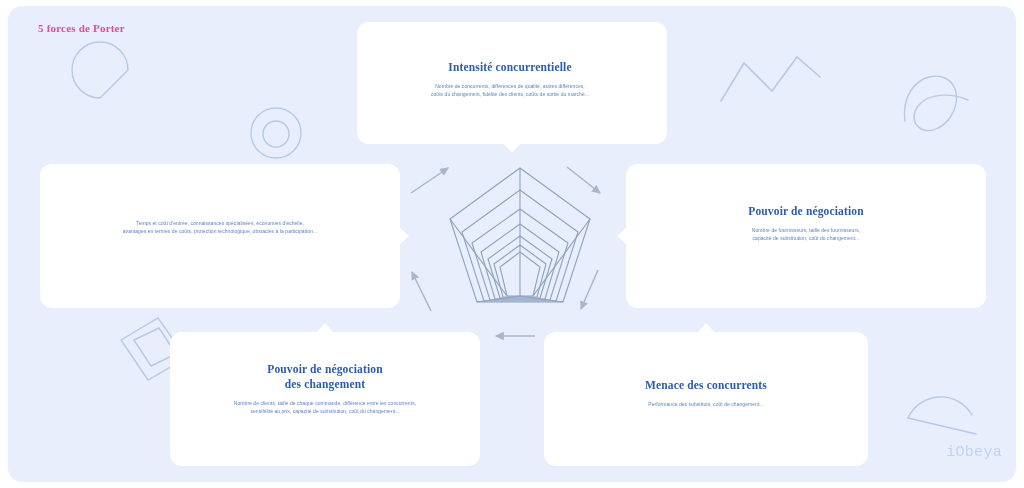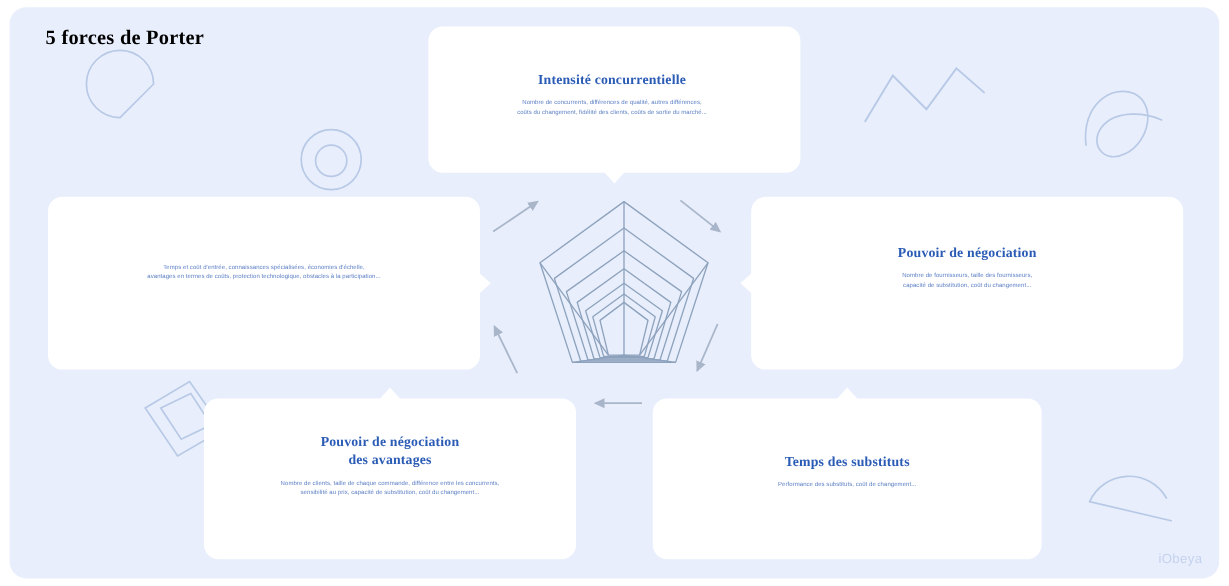--- a/index.html
+++ b/index.html
@@ -34,32 +34,32 @@
     height: 476px;
     pointer-events: none;
   }
   
   .board-title {
     position: absolute;
     left: 38px;
     top: 22px;
     font-family: "Liberation Serif", serif;
     font-weight: bold;
-    font-size: 17px;
+    font-size: 11px;
     letter-spacing: .2px;
-    color: #000000;
+    color: #ec4899;
     white-space: nowrap;
   }
   
   .watermark {
     position: absolute;
     right: 22px;
-    bottom: 16px;
-    font-family: Liberation Sans, sans-serif;
-    font-size: 11px;
+    bottom: 27px;
+    font-family: Liberation Mono, monospace;
+    font-size: 15px;
     color: #c4d2ef;
     letter-spacing: .3px;
   }
   
   .card {
     position: absolute;
     background: #ffffff;
     border-radius: 12px;
     box-sizing: border-box;
     display: flex;
@@ -258,33 +258,33 @@
         <span class="l2">capacité de substitution, coût du changement...</span>
       </div>
     </div>
     <div class="tail tail-left"></div>
   </div>
 
   <div class="card" id="card-bleft">
     <div class="inner">
       <div class="card-title">
         <span>Pouvoir de négociation</span>
-        <span class="l2">des avantages</span>
+        <span class="l2">des changement</span>
       </div>
       <div class="card-body">
         <span class="l1">Nombre de clients, taille de chaque commande, différence entre les concurrents,</span>
         <span class="l2">sensibilité au prix, capacité de substitution, coût du changement...</span>
       </div>
     </div>
     <div class="tail tail-up"></div>
   </div>
 
   <div class="card" id="card-bright">
     <div class="inner">
-      <div class="card-title">Temps des substituts</div>
+      <div class="card-title">Menace des concurrents</div>
       <div class="card-body">
         <span class="l1">Performance des substituts, coût de changement...</span>
       </div>
     </div>
     <div class="tail tail-up"></div>
   </div>
 
   <div class="watermark">iObeya</div>
 
 </div>

